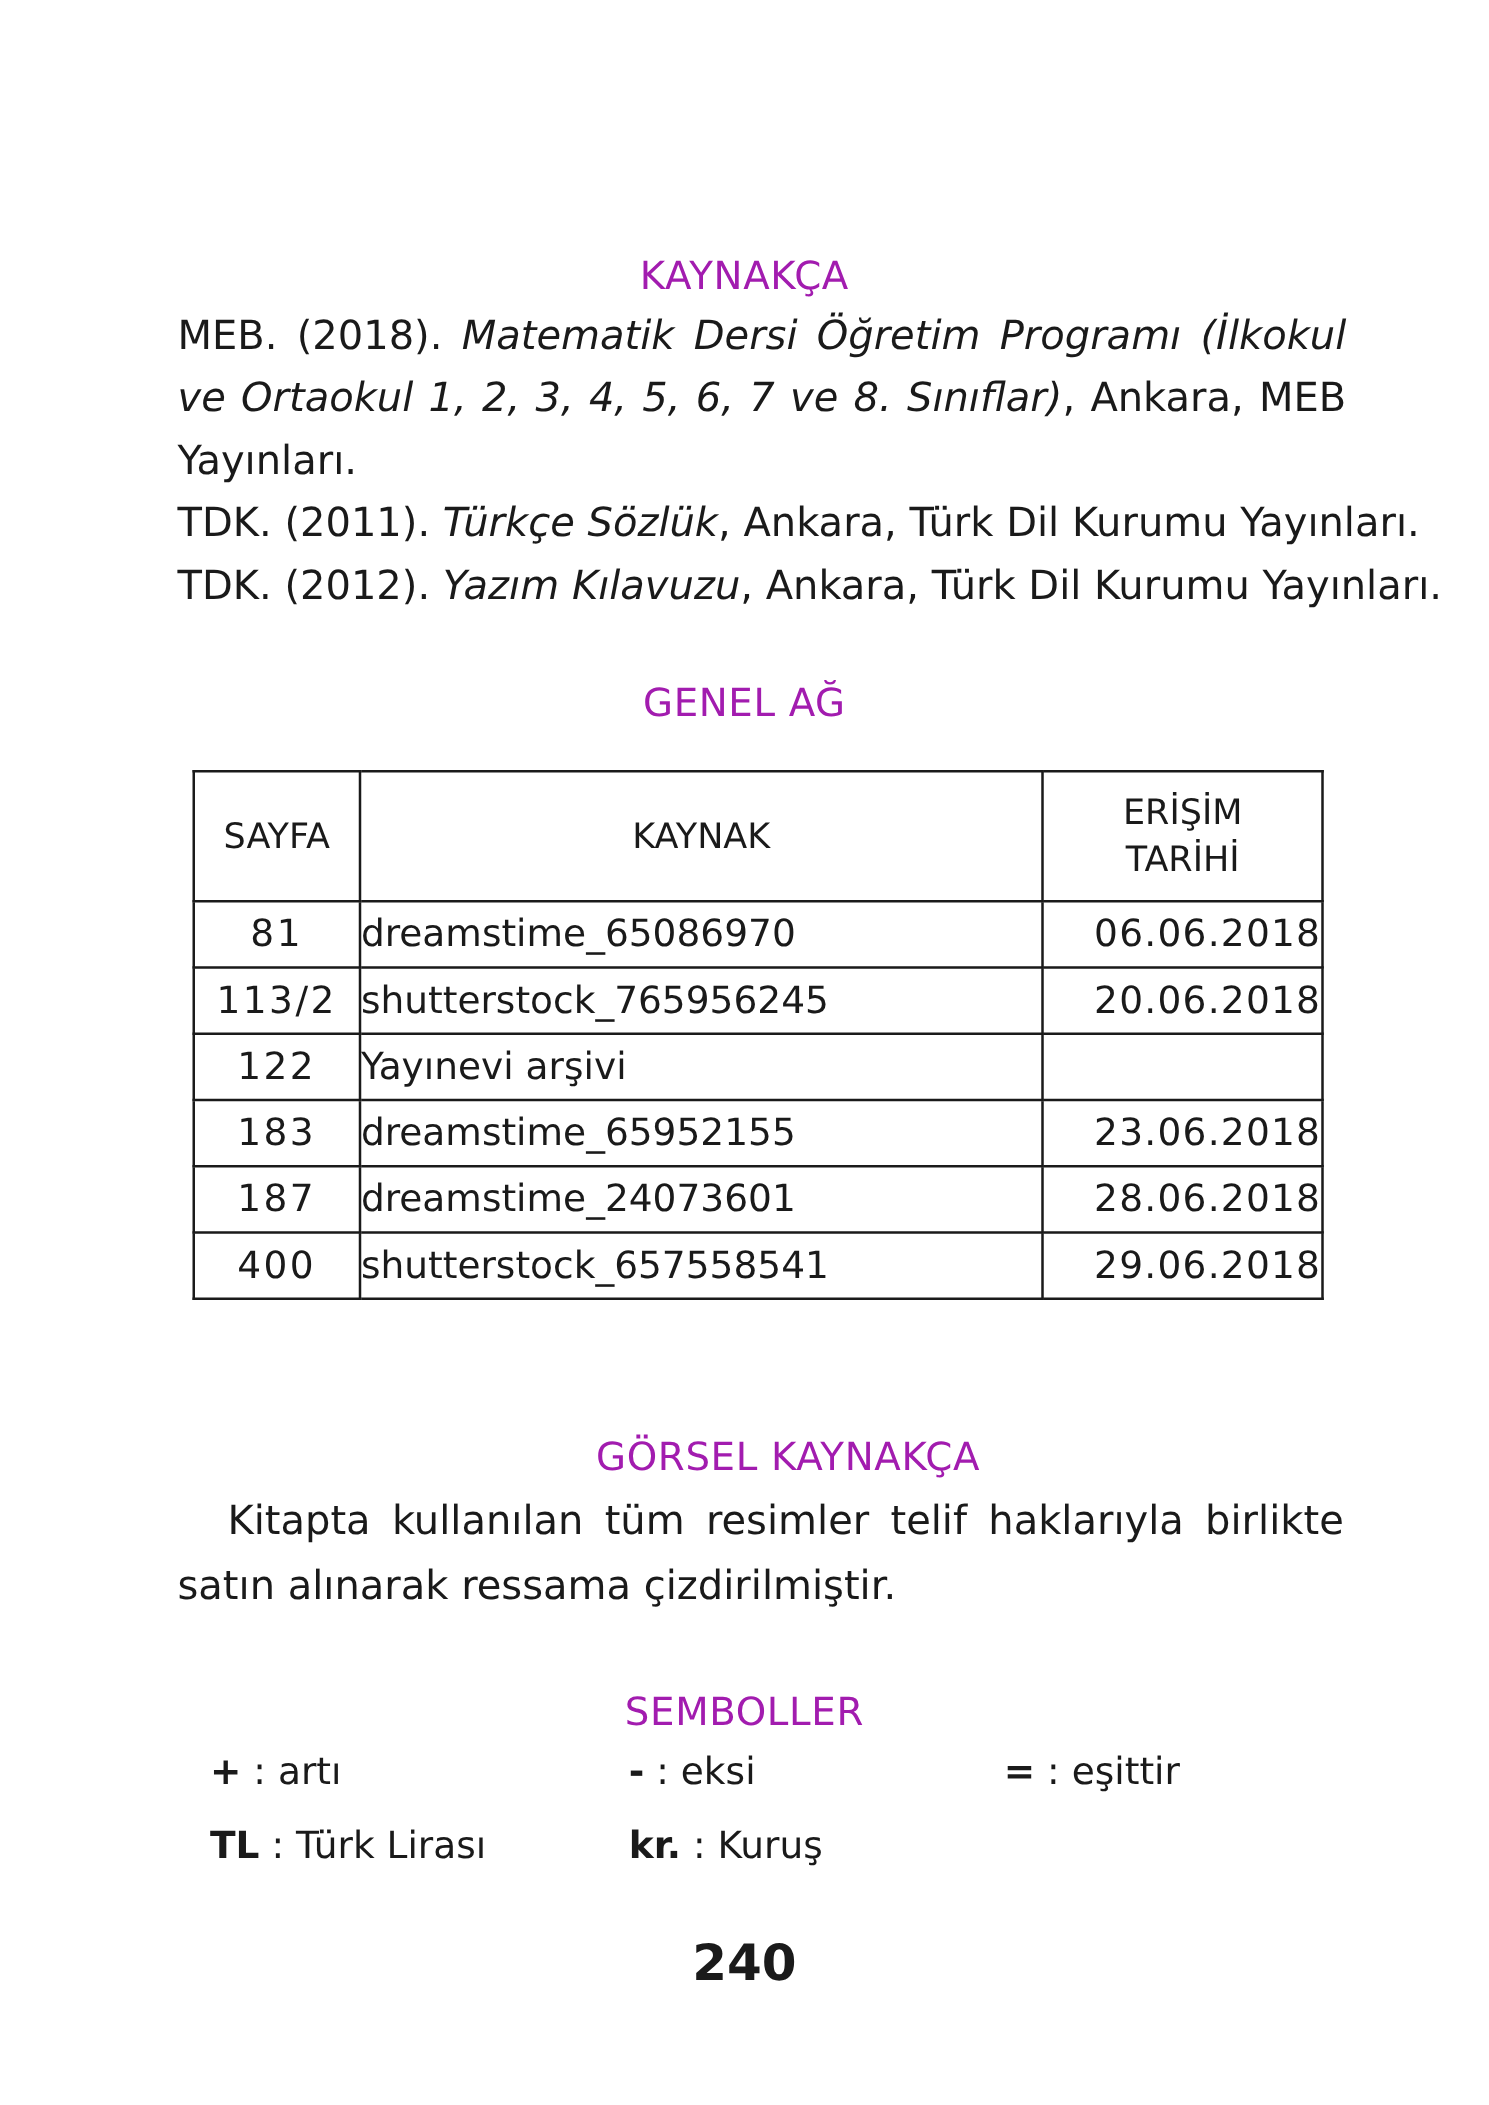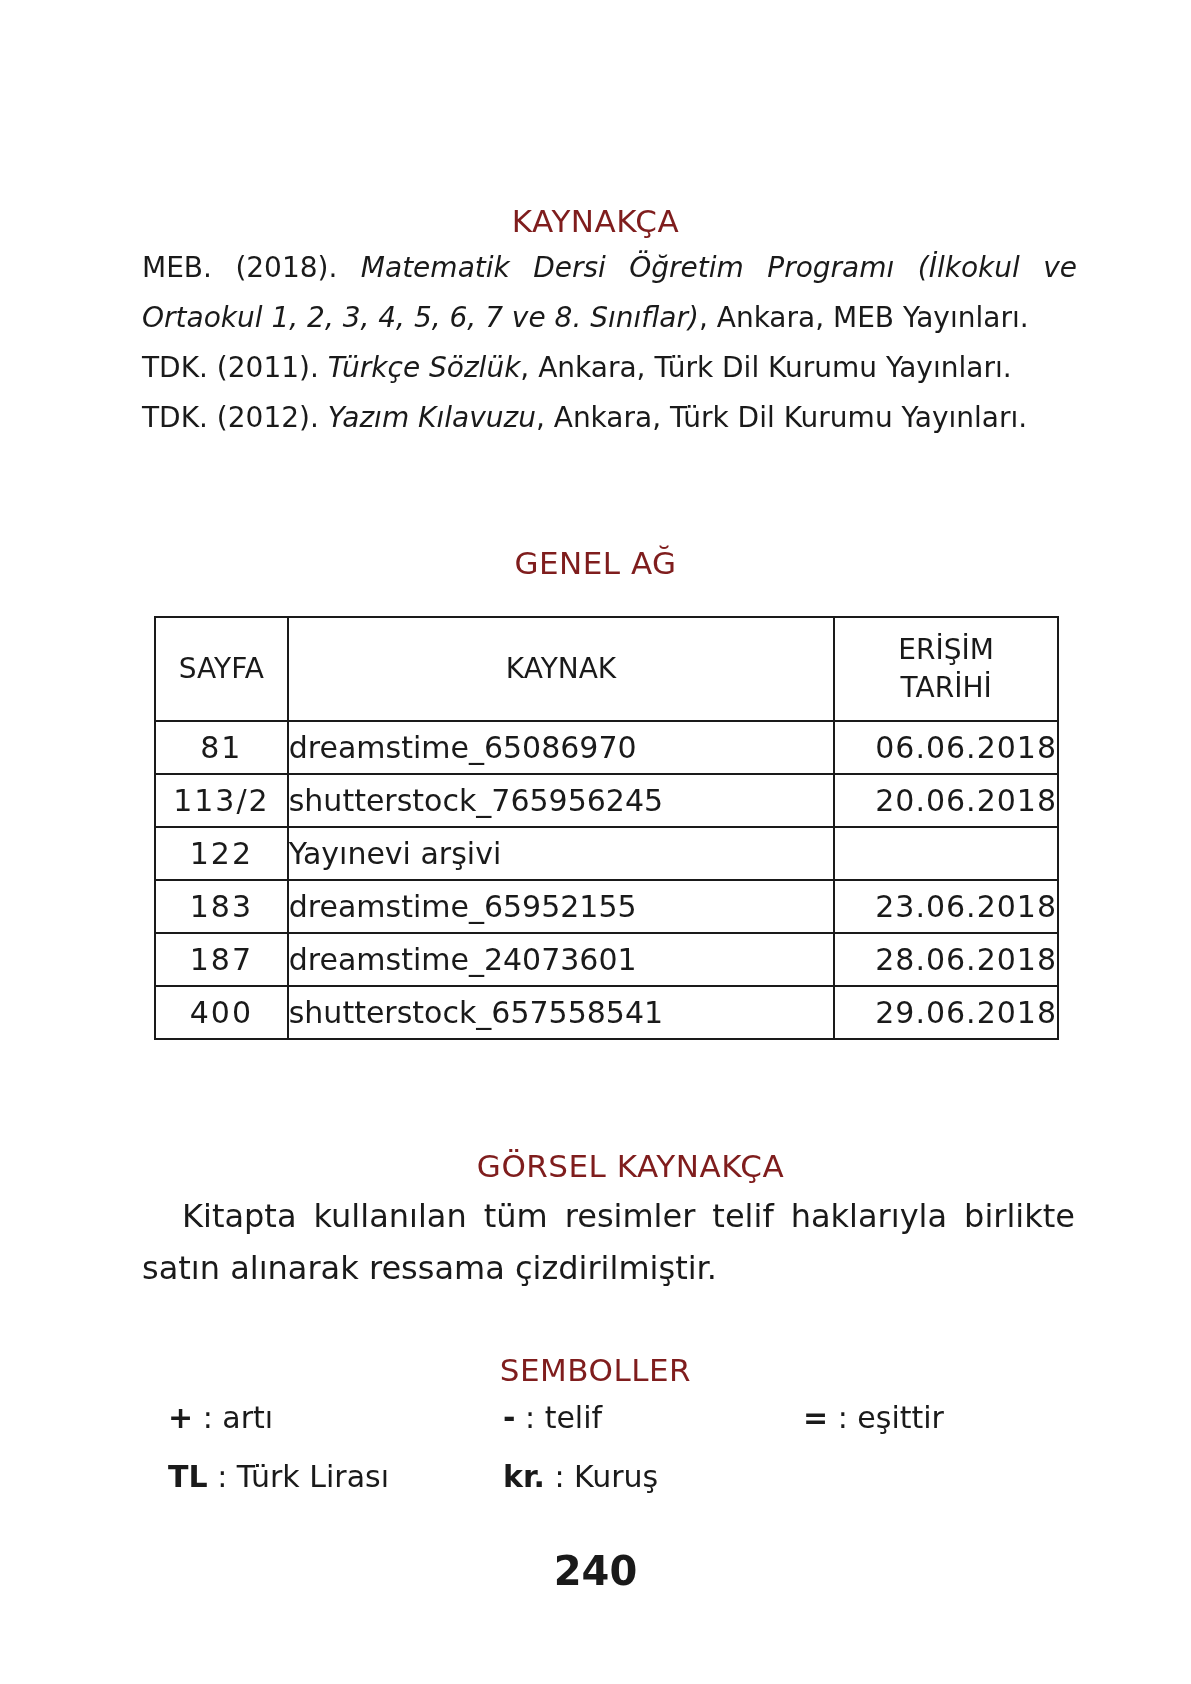--- a/index.html
+++ b/index.html
@@ -13,30 +13,30 @@
     position: relative;
     font-family: "DejaVu Sans", sans-serif;
     color: #1a1a1a;
     overflow: hidden;
   }
   .heading {
     position: absolute;
     left: 0;
     width: 1191px;
     text-align: center;
-    color: #7f1d1d;
+    color: #a21caf;
     font-size: 31px;
     letter-spacing: 0.5px;
     font-weight: normal;
   }
   .ref-block {
     position: absolute;
     left: 142px;
     width: 935px;
-    font-size: 28px;
+    font-size: 32px;
     line-height: 50px;
     color: #1a1a1a;
     text-align: justify;
   }
   .ref-line { display: block; white-space: nowrap; }
   .ref-line.wrap { white-space: normal; }
   .ital { font-style: italic; }
 
   table.src-table {
     position: absolute;
@@ -174,21 +174,21 @@
   </tbody>
 </table>
 
 <div class="heading" style="top:1148px;padding-left:35px;">GÖRSEL KAYNAKÇA</div>
 <div class="para" style="top:1190px;">Kitapta kullanılan tüm resimler telif haklarıyla birlikte satın alınarak ressama çizdirilmiştir.</div>
 
 <div class="heading" style="top:1352px;">SEMBOLLER</div>
 
 <div class="sym-row" style="top:1393px;">
   <span class="sym" style="left:0px;"><span class="k">+</span><span> : </span><span>artı</span></span>
-  <span class="sym" style="left:335px;"><span class="k">-</span><span> : </span><span>telif</span></span>
+  <span class="sym" style="left:335px;"><span class="k">-</span><span> : </span><span>eksi</span></span>
   <span class="sym" style="left:635px;"><span class="k">=</span><span> : </span><span>eşittir</span></span>
 </div>
 
 <div class="sym-row" style="top:1452px;">
   <span class="sym" style="left:0px;"><span class="k">TL</span><span> : </span><span>Türk Lirası</span></span>
   <span class="sym" style="left:335px;"><span class="k">kr.</span><span> : </span><span>Kuruş</span></span>
 </div>
 
 <div class="page-number">240</div>
 

